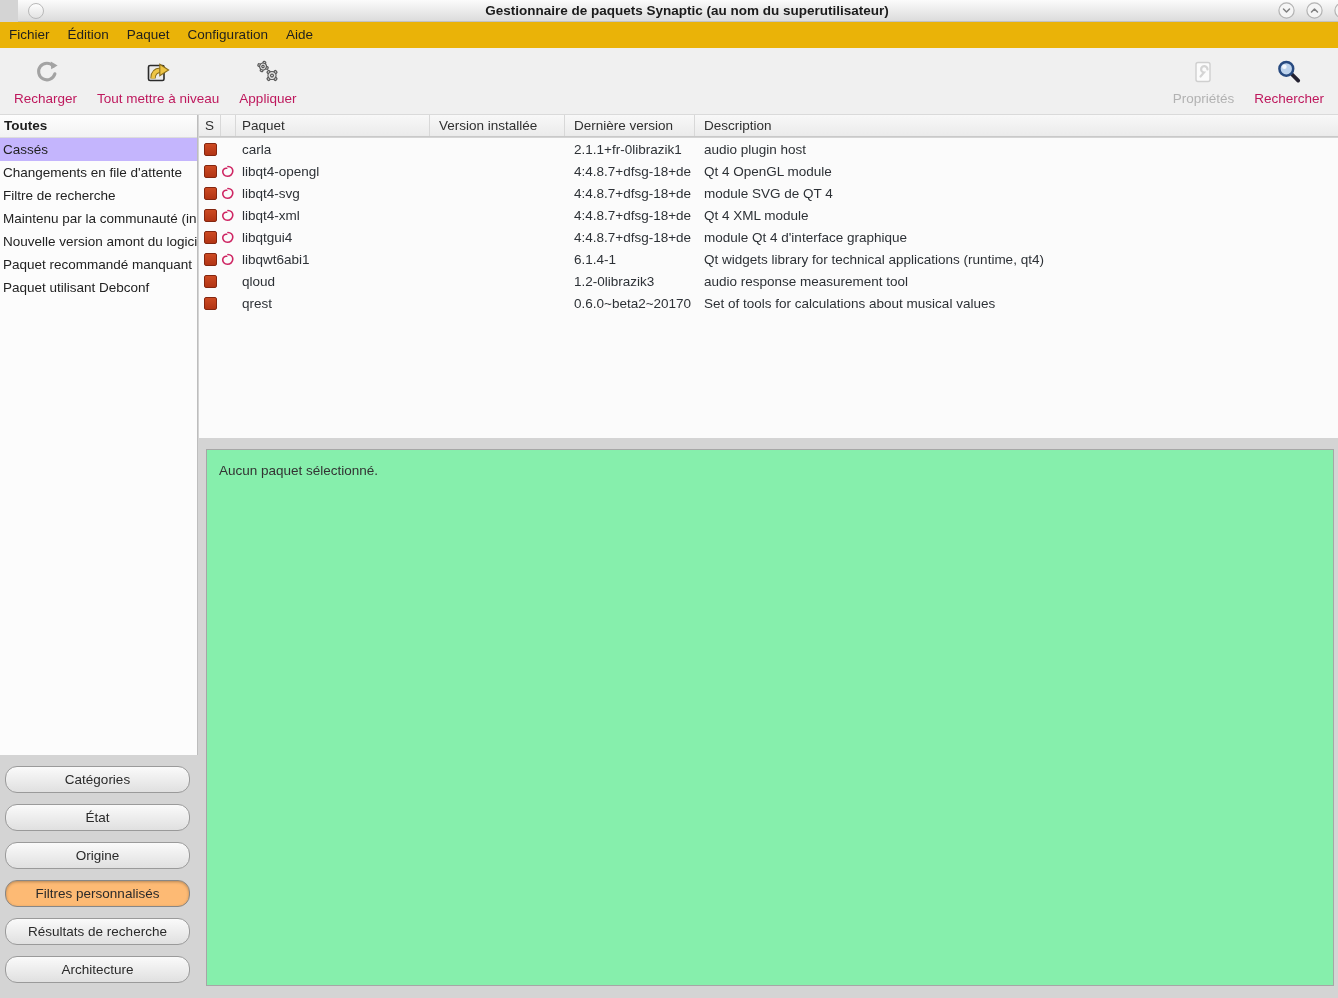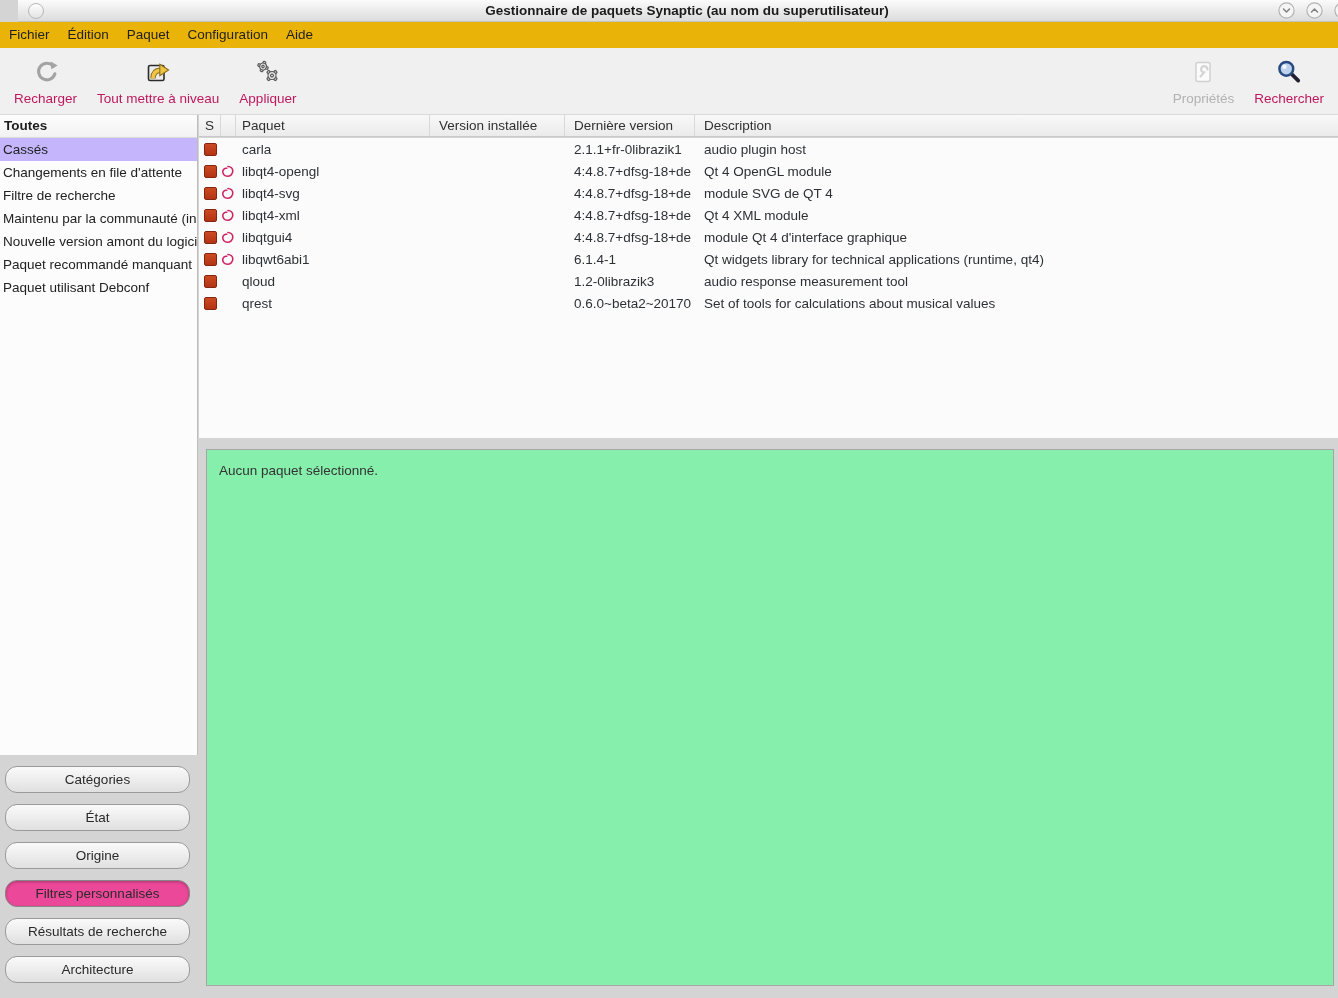--- a/index.html
+++ b/index.html
@@ -39,21 +39,21 @@
     color:#1d1d1d; background:linear-gradient(#fdfdfd,#f2f2f2); border-bottom:1px solid #dcdcdc; }
   .sidebar-item { height:23px; line-height:23px; padding-left:3px; white-space:nowrap;
     overflow:hidden; color:#222; }
   .sidebar-item.selected { background:#c4b5fd; }
   .sidebar-buttons { position:absolute; left:5px; top:766px; width:185px;
     display:flex; flex-direction:column; gap:11px; }
   .filter-button { height:27px; border:1px solid #9a9a9a; border-radius:12px;
     background:linear-gradient(#fafafa,#e0e0e0); color:#2a2a2a;
     display:flex; align-items:center; justify-content:center;
     font-family:inherit; font-size:13.5px; }
-  .filter-button.active { background:#ec4899; border-color:#878787;
+  .filter-button.active { background:#fdba74; border-color:#878787;
     box-shadow:inset 0 1px 3px rgba(0,0,0,0.28); }
   
   .table-header { position:absolute; left:199px; top:115px; right:0; height:22px;
     display:flex; background:linear-gradient(#f8f8f8,#ebebeb);
     border-bottom:1px solid #c9c9c9; color:#303030; }
   .th { line-height:21px; border-right:1px solid #d8d8d8; padding-left:6px;
     white-space:nowrap; overflow:hidden; }
   .c0 { width:22px; } .c1 { width:15px; padding-left:0; }
   .c2 { width:194px; } .c3 { width:135px; padding-left:9px; }
   .c4 { width:130px; padding-left:9px; } .c5 { flex:1; border-right:none; padding-left:9px; }

